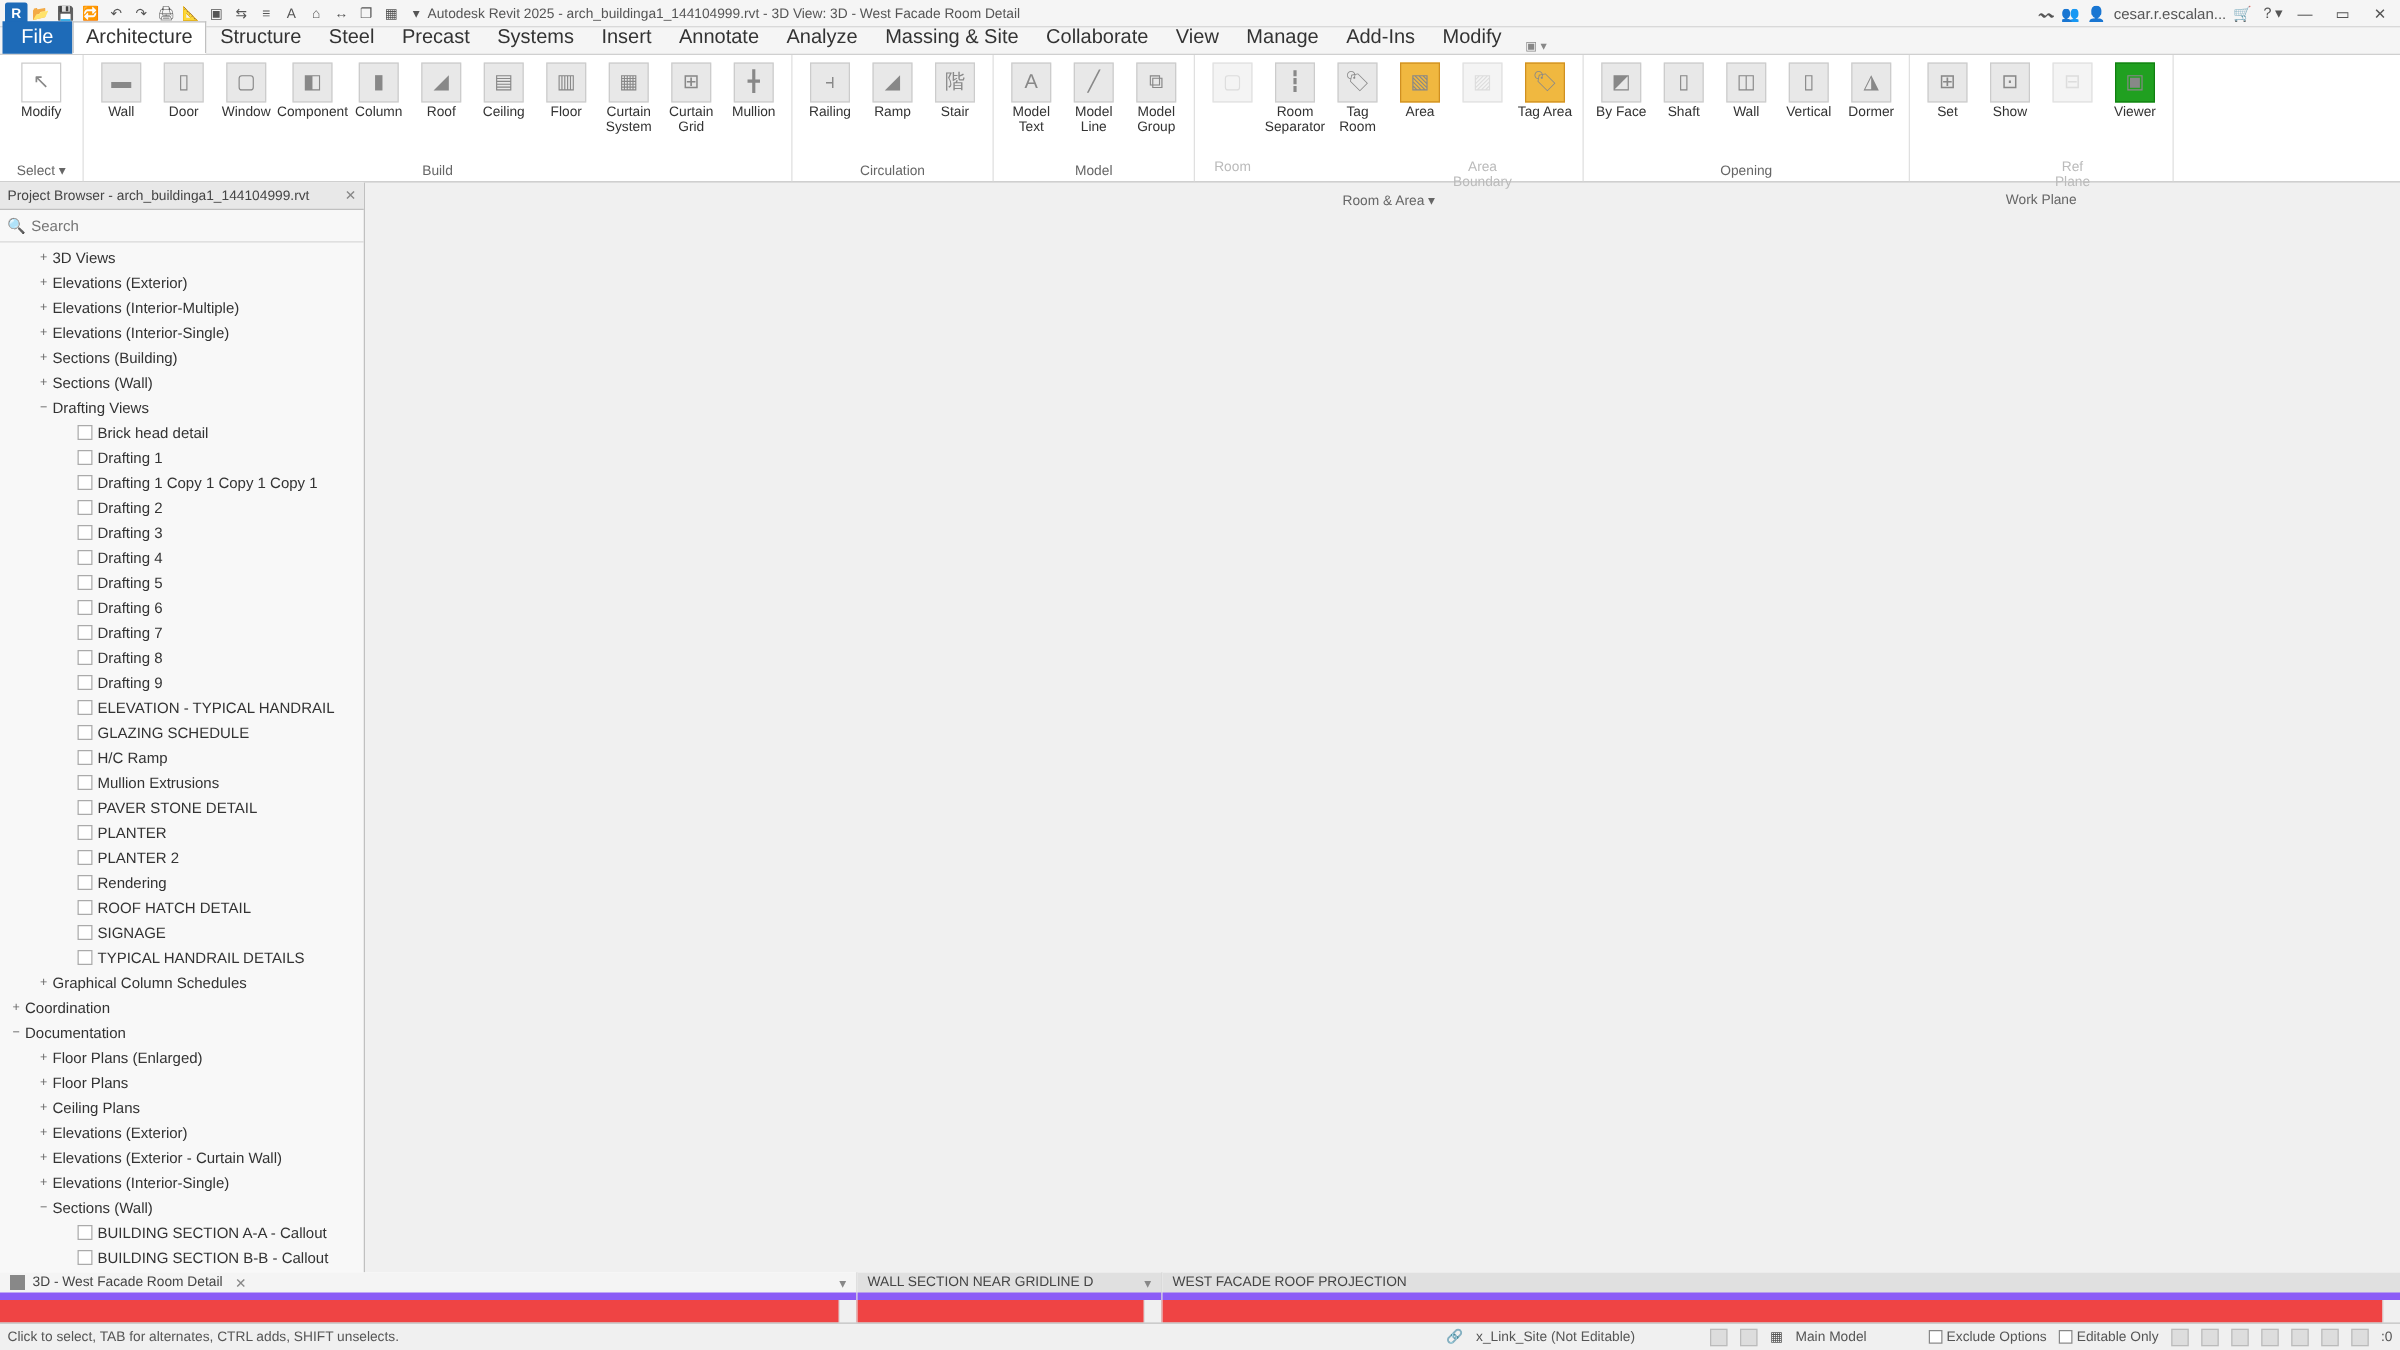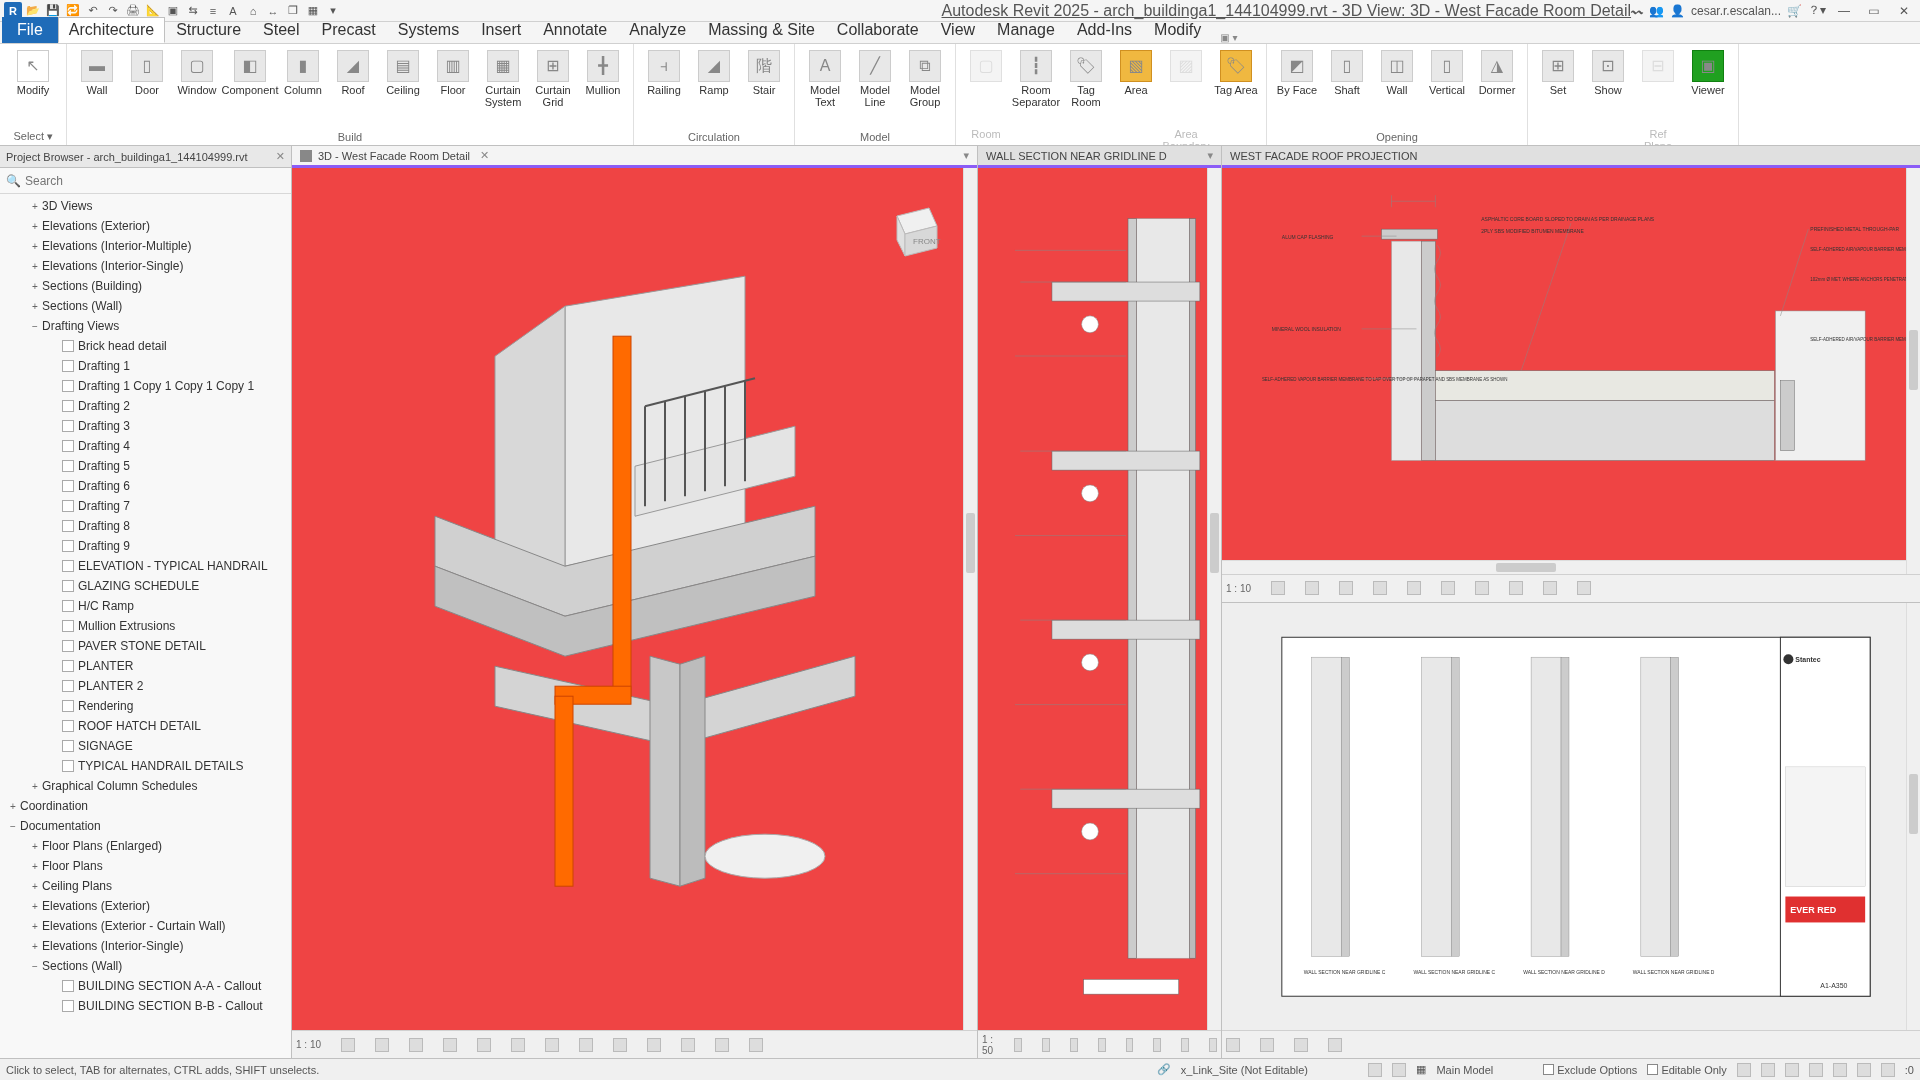--- a/index.html
+++ b/index.html
@@ -3,21 +3,21 @@
 <meta charset="utf-8">
 <style>
 * { margin: 0; padding: 0; box-sizing: border-box; font-family: "Segoe UI", Arial, sans-serif; }
 body { width: 1920px; height: 1080px; background: #f0f0f0; overflow: hidden; font-size: 12px; color: #333; }
 
 
 .titlebar { height: 22px; background: #f5f5f5; display: flex; align-items: center; padding: 0 4px; border-bottom: 1px solid #d0d0d0; }
 .titlebar .qat { display: flex; gap: 2px; align-items: center; }
 .titlebar .qat .ico { width: 18px; height: 18px; display: flex; align-items: center; justify-content: center; font-size: 11px; color: #555; border-radius: 2px; }
 .titlebar .qat .ico.revit { background: #1e6bb8; color: #fff; font-weight: bold; }
-.titlebar .title { flex: 1; text-align: right; font-size: 16px; color: #555; text-decoration: underline; }
+.titlebar .title { flex: 1; text-align: left; font-size: 11px; color: #555; }
 .titlebar .right { display: flex; gap: 6px; align-items: center; font-size: 12px; color: #555; }
 .winbtn { width: 24px; height: 16px; display: flex; align-items: center; justify-content: center; font-size: 12px; }
 
 
 .ribtabs { height: 22px; background: #f5f5f5; display: flex; align-items: flex-end; padding-left: 2px; border-bottom: 1px solid #d0d0d0; }
 .ribtab { padding: 3px 10px; font-size: 16px; color: #333; border: 1px solid transparent; }
 .ribtab.file { background: #1e6bb8; color: #fff; padding: 3px 14px; }
 .ribtab.active { background: #fff; border: 1px solid #c0c0c0; border-bottom: 1px solid #fff; }
 
 
@@ -28,21 +28,21 @@
 .rtool { display: flex; flex-direction: column; align-items: center; width: 48px; font-size: 11px; color: #333; text-align: center; line-height: 1.1; }
 .rtool .ricon { width: 32px; height: 32px; background: #e8e8e8; border: 1px solid #ccc; margin-bottom: 2px; display: flex; align-items: center; justify-content: center; font-size: 16px; color: #888; }
 .rtool.big { width: 54px; }
 .rtool.sel .ricon { background: #fff; }
 .rtool.area .ricon { background: #f0b840; border-color: #d09020; }
 .rtool.viewer .ricon { background: #20a020; border-color: #108010; }
 .rtool.disabled { color: #bbb; gap: 44px; }
 .rtool.disabled .ricon { background: #f4f4f4; border-color: #e0e0e0; color: #ddd; }
 
 
-.workspace { position: absolute; top: 146px; left: 0; right: 0; bottom: 22px; display: flex; }
+.workspace { position: absolute; top: 146px; left: 0; right: 0; bottom: 22px; display: flex; flex-direction: column; }
 
 
 .pbrowser { width: 292px; background: #f8f8f8; border-right: 1px solid #c0c0c0; display: flex; flex-direction: column; }
 .pbrowser .phead { height: 22px; background: #e8e8e8; border-bottom: 1px solid #c0c0c0; display: flex; align-items: center; padding: 0 6px; font-size: 11px; color: #444; }
 .pbrowser .phead .x { margin-left: auto; color: #888; }
 .pbrowser .psearch { height: 26px; border-bottom: 1px solid #d8d8d8; display: flex; align-items: center; padding: 0 6px; gap: 4px; }
 .pbrowser .psearch input { flex: 1; border: none; background: transparent; font-size: 12px; outline: none; }
 .pbrowser .ptree { flex: 1; overflow-y: auto; padding: 2px 0; font-size: 12px; }
 .pnode { display: flex; align-items: center; height: 20px; padding-left: 6px; color: #333; white-space: nowrap; }
 .pnode .exp { width: 14px; text-align: center; color: #666; font-size: 10px; }
@@ -53,21 +53,21 @@
 
 .viewarea { flex: 1; display: flex; }
 .vcol { display: flex; flex-direction: column; border-right: 1px solid #c0c0c0; }
 .vcol:last-child { border-right: none; }
 .vcol.c1 { width: 686px; }
 .vcol.c2 { width: 244px; }
 .vcol.c3 { flex: 1; }
 
 .vpane { border-bottom: 1px solid #c0c0c0; display: flex; flex-direction: column; background: #fff; }
 .vpane:last-child { border-bottom: none; }
-.vtab { height: 22px; background: #e0e0e0; display: flex; align-items: center; padding: 0 8px; font-size: 11px; color: #444; border-bottom: 3px solid #8b5cf6; gap: 6px; }
+.vtab { height: 22px; background: #e0e0e0; display: flex; align-items: center; padding: 0 8px; font-size: 11px; color: #444; border-bottom: 6px solid #8b5cf6; gap: 6px; }
 .vtab.active { background: #f4f4f4; }
 .vtab .tico { width: 12px; height: 12px; background: #888; }
 .vtab .x { margin-left: 4px; color: #888; }
 .vtab .drop { margin-left: auto; color: #888; }
 .vcontent { flex: 1; position: relative; overflow: hidden; background: #ef4444; }
 .vctrl { height: 28px; background: #f0f0f0; border-top: 1px solid #d0d0d0; display: flex; align-items: center; padding: 0 4px; gap: 20px; font-size: 10px; color: #666; }
 .vctrl .cico { width: 14px; height: 14px; background: #ddd; border: 1px solid #bbb; }
 
 
 .scene3d { position: absolute; left: 50%; top: 50%; transform: translate(-50%, -52%); }

